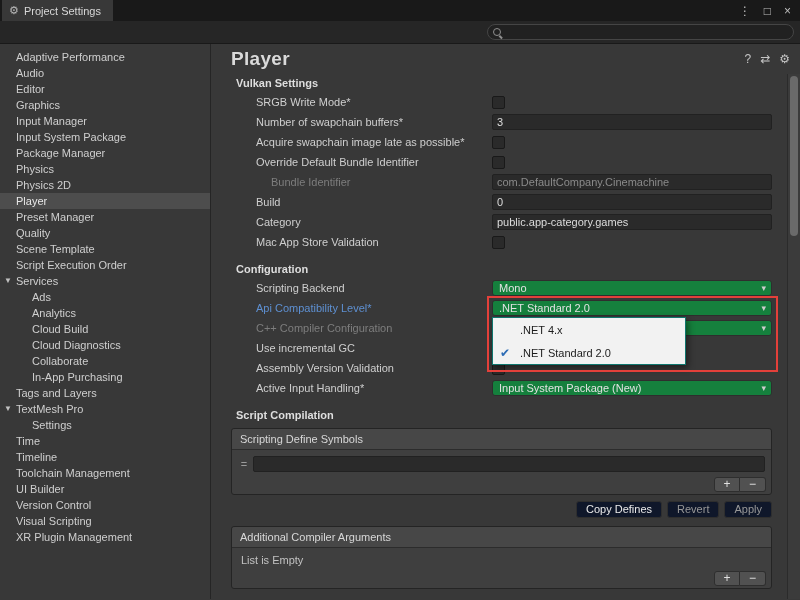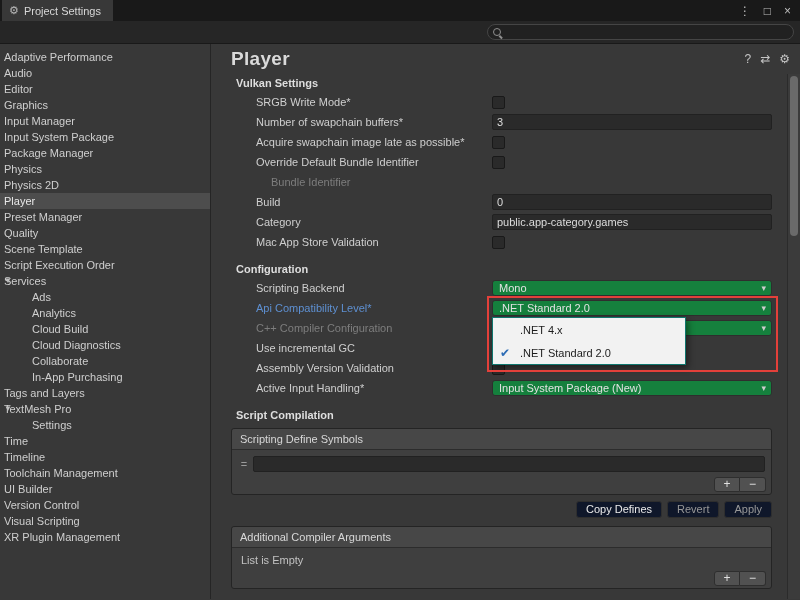--- a/index.html
+++ b/index.html
@@ -9,21 +9,21 @@
   .tab{display:flex;align-items:center;gap:5px;background:#383838;padding:0 12px 0 7px;margin-left:2px;color:#d8d8d8;cursor:default;}
   .tab .gear{font-size:11px;color:#b8b8b8;}
   .winctl{margin-left:auto;display:flex;align-items:center;gap:13px;padding-right:9px;color:#bdbdbd;font-size:12px;}
   .toolbar{height:23px;background:#262626;border-bottom:1px solid #191919;position:relative;box-sizing:border-box;}
   .search{position:absolute;right:6px;top:3px;width:307px;height:16px;background:#212121;border:1px solid #454545;border-radius:8px;box-sizing:border-box;}
   .mag{position:absolute;left:5px;top:3px;width:8px;height:8px;border:1px solid #8f8f8f;border-radius:50%;box-sizing:border-box;}
   .mag::after{content:"";position:absolute;left:6px;top:6px;width:4px;height:2px;background:#8f8f8f;transform:rotate(45deg);transform-origin:0 0;}
   .searchtext{position:absolute;left:16px;top:1px;color:#9a9a9a;}
   .bodyrow{display:flex;height:555px;}
   .sidebar{width:211px;border-right:1px solid #252525;padding-top:5px;overflow:hidden;flex:none;box-sizing:border-box;}
-  .si{position:relative;height:16px;line-height:16px;padding-left:4px;color:#cfcfcf;white-space:nowrap;cursor:default;}
+  .si{position:relative;height:16px;line-height:16px;padding-left:16px;color:#cfcfcf;white-space:nowrap;cursor:default;}
   .si.child{padding-left:32px;}
   .si.sel{background:#4d4d4d;color:#e8e8e8;}
   .tri{position:absolute;left:4px;top:0;font-size:8px;color:#c0c0c0;}
   .main{flex:1;position:relative;overflow:hidden;background:#383838;}
   .phead{height:30px;display:flex;align-items:center;padding:0 8px 0 20px;}
   .ptitle{font-size:19px;font-weight:bold;color:#dadada;letter-spacing:.3px;}
   .hicons{margin-left:auto;display:flex;align-items:center;gap:9px;color:#c4c4c4;font-size:12px;padding-right:2px;}
   .sech{font-weight:bold;color:#dedede;height:18px;line-height:18px;padding-left:25px;margin-top:8px;}
   .sech.first{margin-top:0;}
   .row{height:20px;display:flex;align-items:center;padding:0 28px 0 45px;}
@@ -153,20 +153,23 @@
       </div>
 
       <div class="row">
         <span class="lbl">Override Default Bundle Identifier</span>
         <div class="ctl">
             <span class="checkbox"></span>
           </div>
       </div>
       <div class="row">
         <span class="lbl sub dim">Bundle Identifier</span>
+        <div class="ctl">
+            <div class="field dim">com.DefaultCompany.Cinemachine</div>
+          </div>
       </div>
       <div class="row">
         <span class="lbl">Build</span>
         <div class="ctl">
             <div class="field">0</div>
           </div>
       </div>
       <div class="row">
         <span class="lbl">Category</span>
         <div class="ctl">

